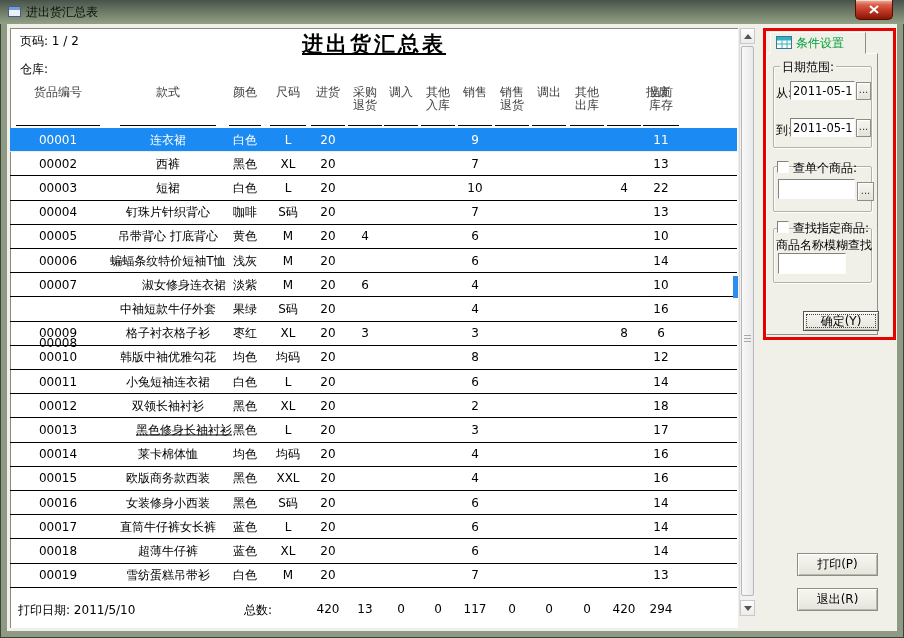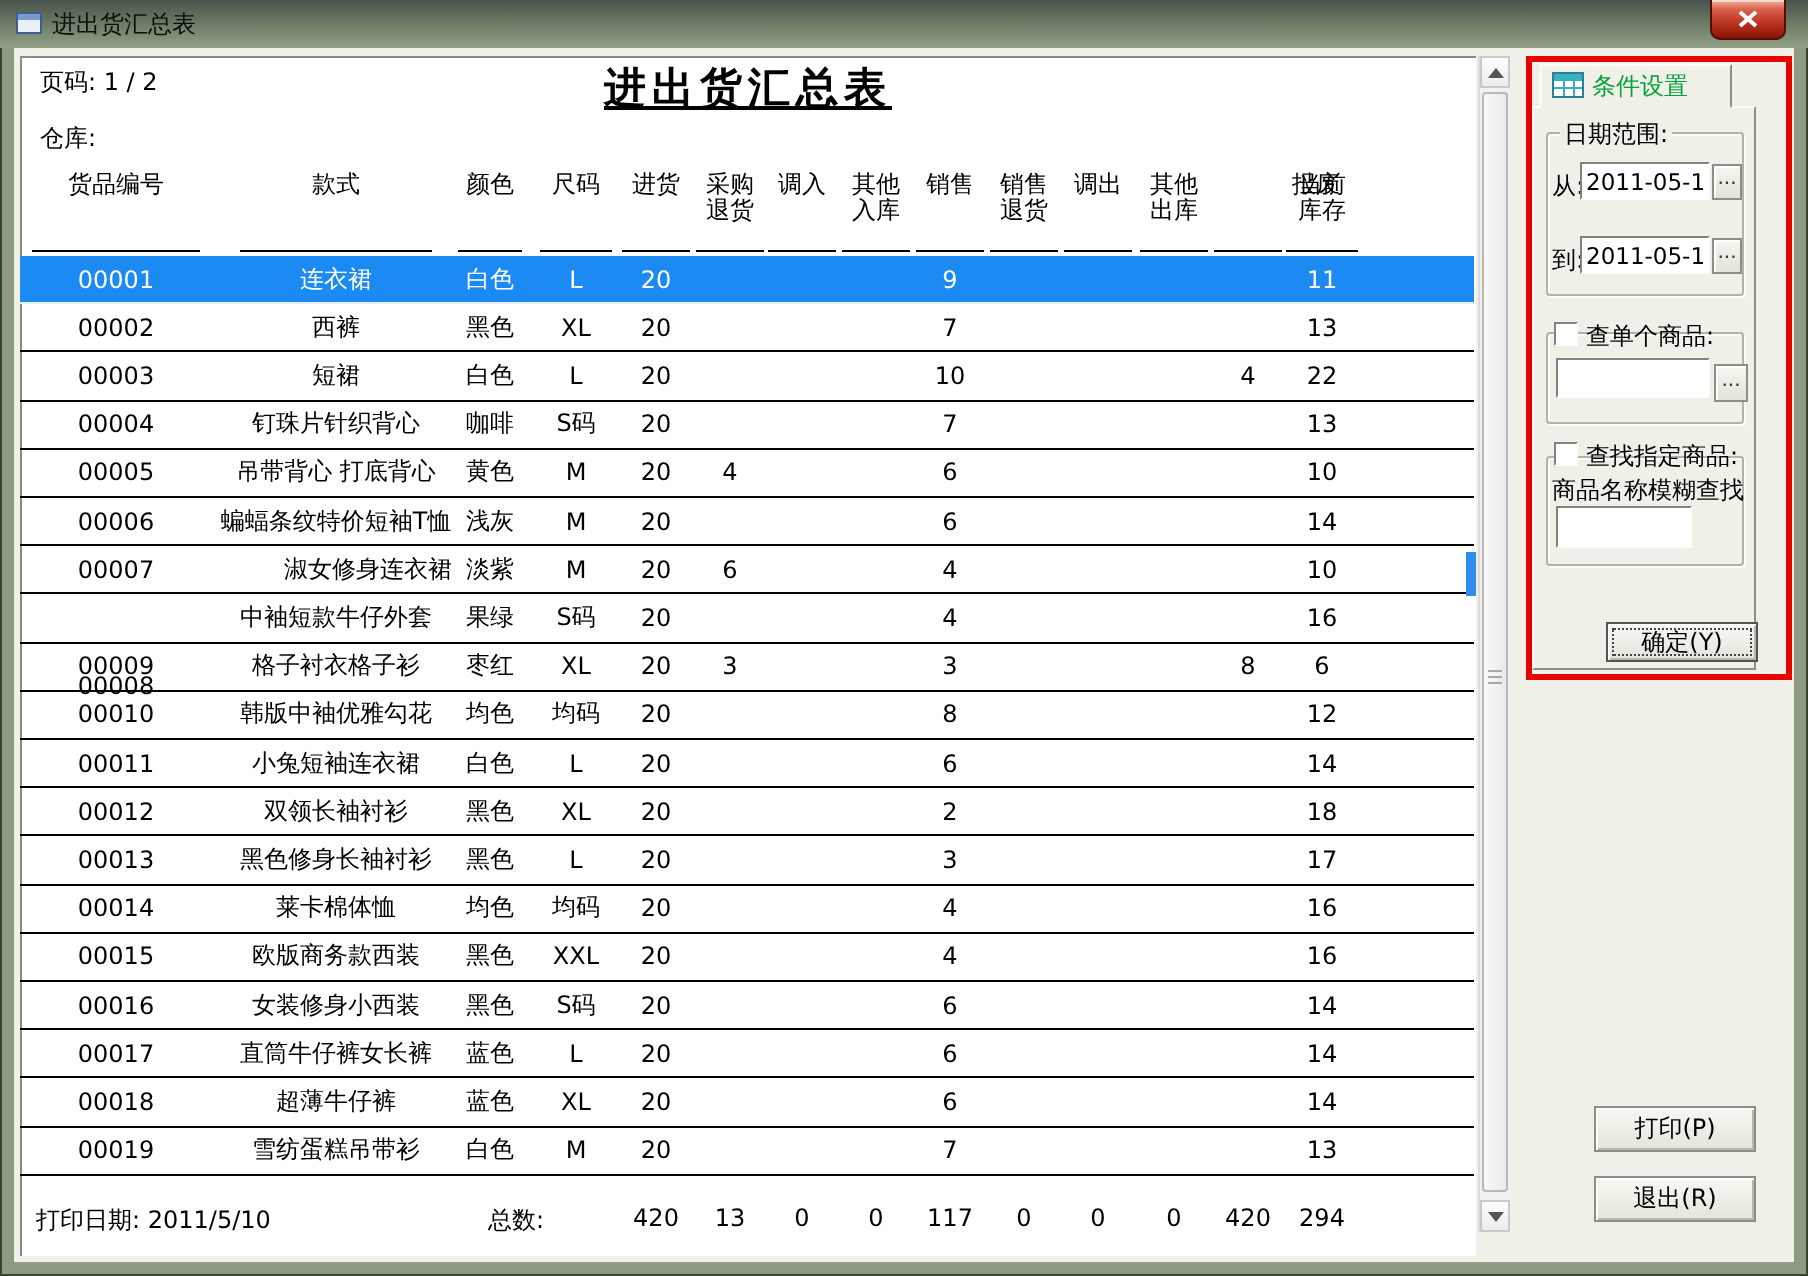--- a/index.html
+++ b/index.html
@@ -14,21 +14,21 @@
              border-radius:0 0 5px 5px;background:linear-gradient(to bottom,#f3b5a2 0%,#d8604a 25%,#c03a26 55%,#8a1406 100%);
              box-shadow:inset 0 1px 0 rgba(255,255,255,.55);display:flex;align-items:center;justify-content:center;cursor:pointer;}
   
   .client-bg{position:absolute;left:7px;top:24px;width:890px;height:607px;background:#f0efe8;}
   .report{position:absolute;left:10px;top:28px;width:728px;height:600px;background:#ffffff;
           border-left:1px solid #8a8a82;border-top:1px solid #8a8a82;box-sizing:border-box;}
   .page-label{position:absolute;left:20px;top:33px;font-size:12px;color:#000;}
   .report-title{position:absolute;left:374px;top:30px;transform:translateX(-50%);font-size:21px;font-weight:bold;
                 color:#000;text-decoration:underline;letter-spacing:3px;white-space:nowrap;}
   .warehouse-label{position:absolute;left:20px;top:61px;font-size:12px;color:#000;}
-  .col-header{position:absolute;top:86px;transform:translateX(-50%);font-size:12px;line-height:13px;color:#000000;
+  .col-header{position:absolute;top:86px;transform:translateX(-50%);font-size:12px;line-height:13px;color:#404040;
               text-align:center;white-space:pre-line;}
   .col-underline{position:absolute;top:125px;height:0;border-top:1px solid #000;transform:translateX(-50%);}
   .t-row{position:absolute;left:10px;width:727px;height:24.2px;box-sizing:border-box;border-bottom:1px solid #000;}
   .t-row.selected{background:var(--sel,#1b8af2);border-bottom:1px solid #e8eef6;}
   .t-row.selected .t-cell{color:#fff;}
   .t-cell{position:absolute;top:50%;transform:translate(-50%,-50%);font-size:12px;color:#000;white-space:nowrap;}
   .print-date{position:absolute;left:18px;top:602px;font-size:12px;color:#000;white-space:nowrap;text-align:center;}
   .totals-label{position:absolute;left:258px;top:602px;transform:translateX(-50%);font-size:12px;color:#000;}
   .total-cell{position:absolute;top:602px;transform:translateX(-50%);font-size:12px;color:#000;}
   
@@ -246,21 +246,21 @@
         <span class="t-cell" style="left: 48px;">00012</span>
         <span class="t-cell" style="left: 158px;">双领长袖衬衫</span>
         <span class="t-cell" style="left: 235px;">黑色</span>
         <span class="t-cell" style="left: 278px;">XL</span>
         <span class="t-cell" style="left: 318px;">20</span>
         <span class="t-cell" style="left: 465px;">2</span>
         <span class="t-cell" style="left: 651px;">18</span>
       </div>
       <div class="t-row" style="top: 418.4px;">
         <span class="t-cell" style="left: 48px;">00013</span>
-        <span class="t-cell" style="left: 158px;">黑色修身长袖衬衫</span>
+        <span class="t-cell" style="left: 174px; text-decoration: underline;">黑色修身长袖衬衫</span>
         <span class="t-cell" style="left: 235px;">黑色</span>
         <span class="t-cell" style="left: 278px;">L</span>
         <span class="t-cell" style="left: 318px;">20</span>
         <span class="t-cell" style="left: 465px;">3</span>
         <span class="t-cell" style="left: 651px;">17</span>
       </div>
       <div class="t-row" style="top: 442.6px;">
         <span class="t-cell" style="left: 48px;">00014</span>
         <span class="t-cell" style="left: 158px;">莱卡棉体恤</span>
         <span class="t-cell" style="left: 235px;">均色</span>

